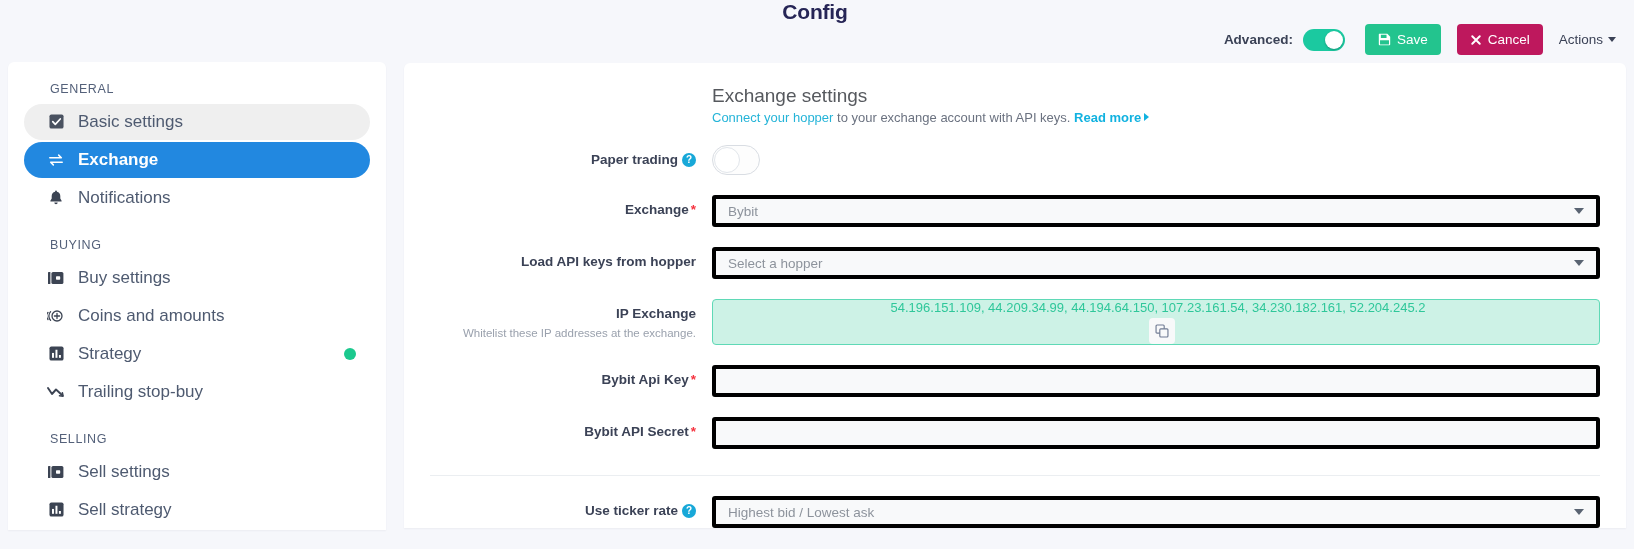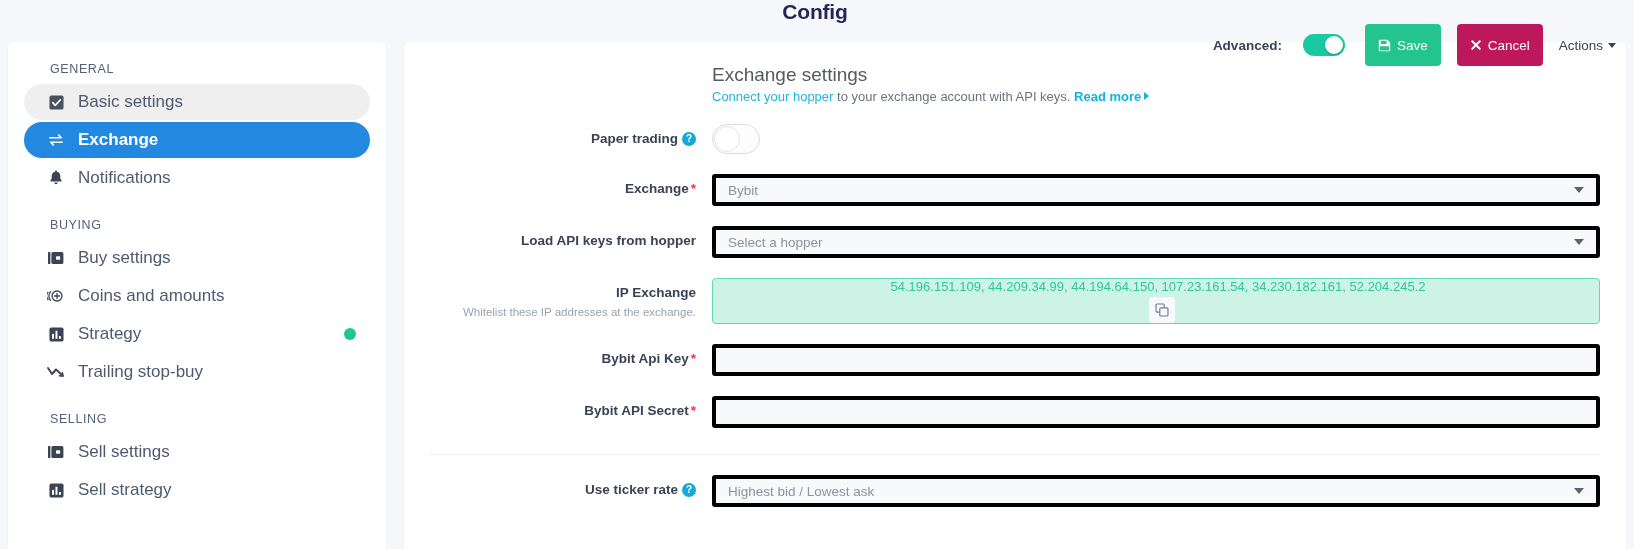--- a/index.html
+++ b/index.html
@@ -31,41 +31,41 @@
   .topbar-right {
     margin-left: auto;
     display: flex;
     align-items: center;
     gap: 0;
   }
   .advanced-label {
     font-size: 13.5px;
     font-weight: bold;
     color: #3b4256;
-    margin-right: 21px;
+    margin-right: 10px;
   }
   .toggle {
     width: 42px;
     height: 22px;
     border-radius: 11px;
     background: #1bc9a0;
     position: relative;
     cursor: pointer;
     flex: 0 0 auto;
   }
   .toggle .knob {
     position: absolute;
     top: 2px; left: 22px;
     width: 18px; height: 18px;
     border-radius: 50%;
     background: #fff;
     box-shadow: 0 1px 2px rgba(0,0,0,.25);
   }
   .btn {
-    height: 42px;
+    height: 31px;
     border: none;
     border-radius: 4px;
     color: #fff;
     font-size: 13.5px;
     font-family: "Liberation Sans", sans-serif;
     display: inline-flex;
     align-items: center;
     gap: 6px;
     padding: 0 13px;
     cursor: pointer;
@@ -89,20 +89,21 @@
     border-right: 4.5px solid transparent;
     border-top: 5px solid #3b4256;
     display: inline-block;
   }
 
   
   .shell {
     display: flex;
     height: 507px;
     padding: 0 8px 0 8px;
+    align-items: center;
   }
   .sidebar {
     width: 378px;
     background: #fff;
     border-radius: 6px 6px 0 0;
     padding: 20px 16px 0 16px;
     box-shadow: 0 1px 2px rgba(30,40,80,.05);
     flex: 0 0 auto;
   }
   .main {

